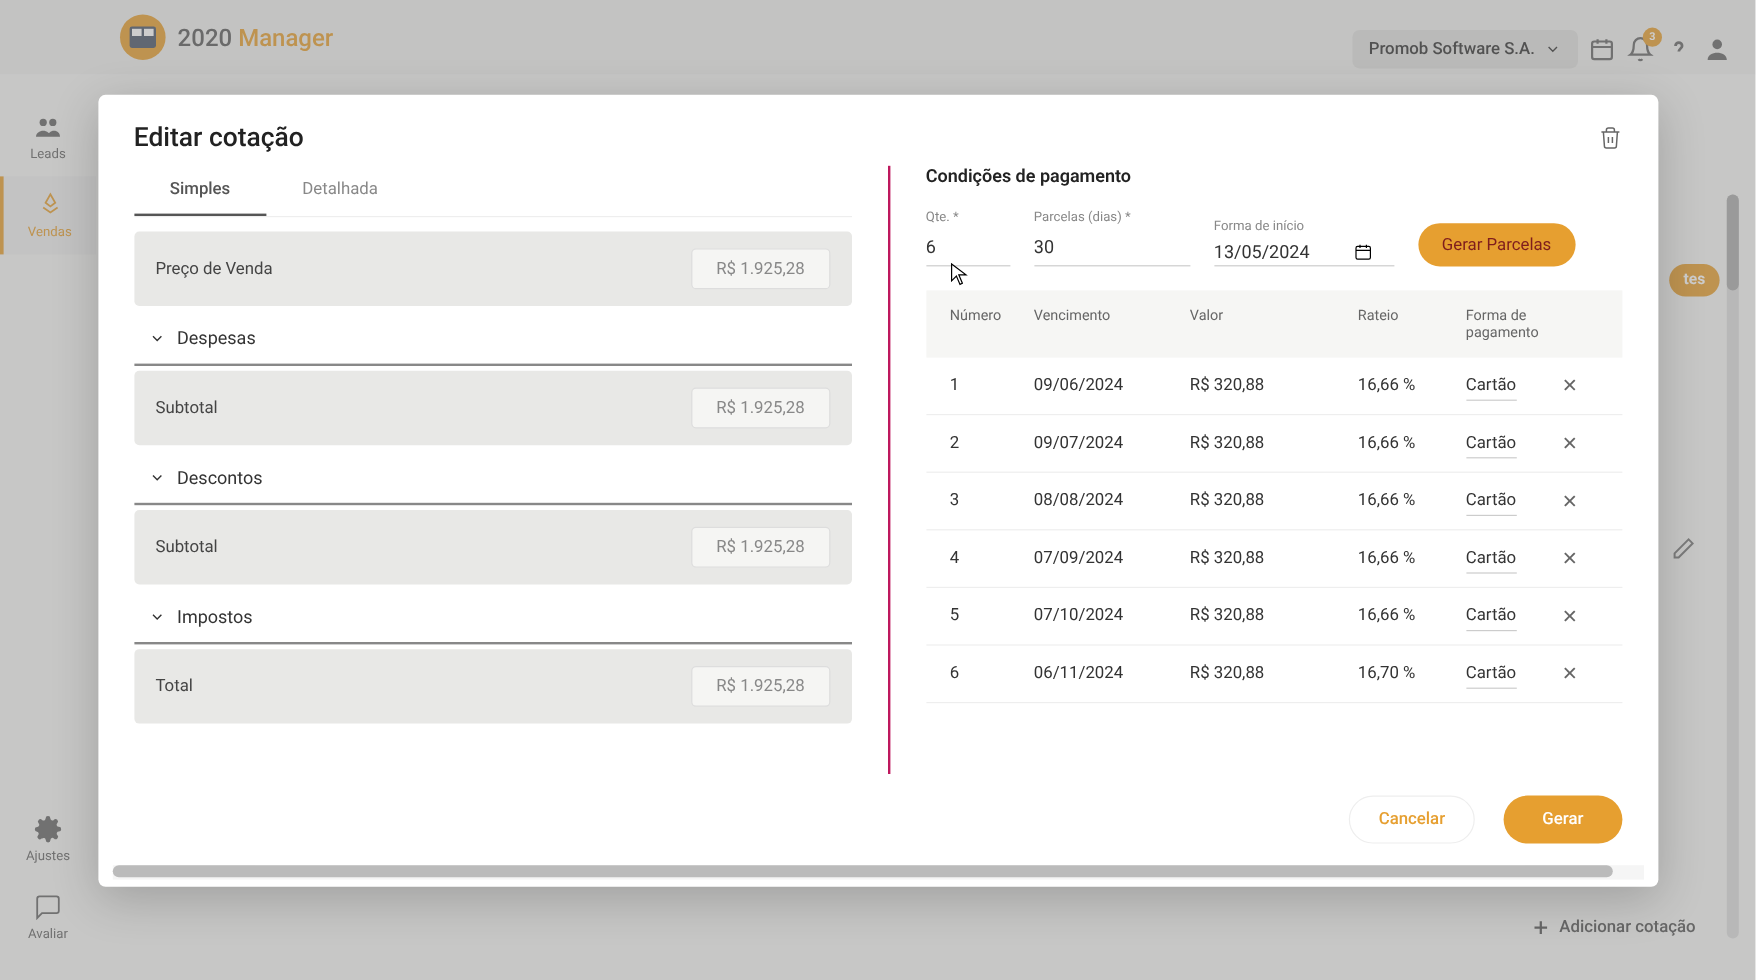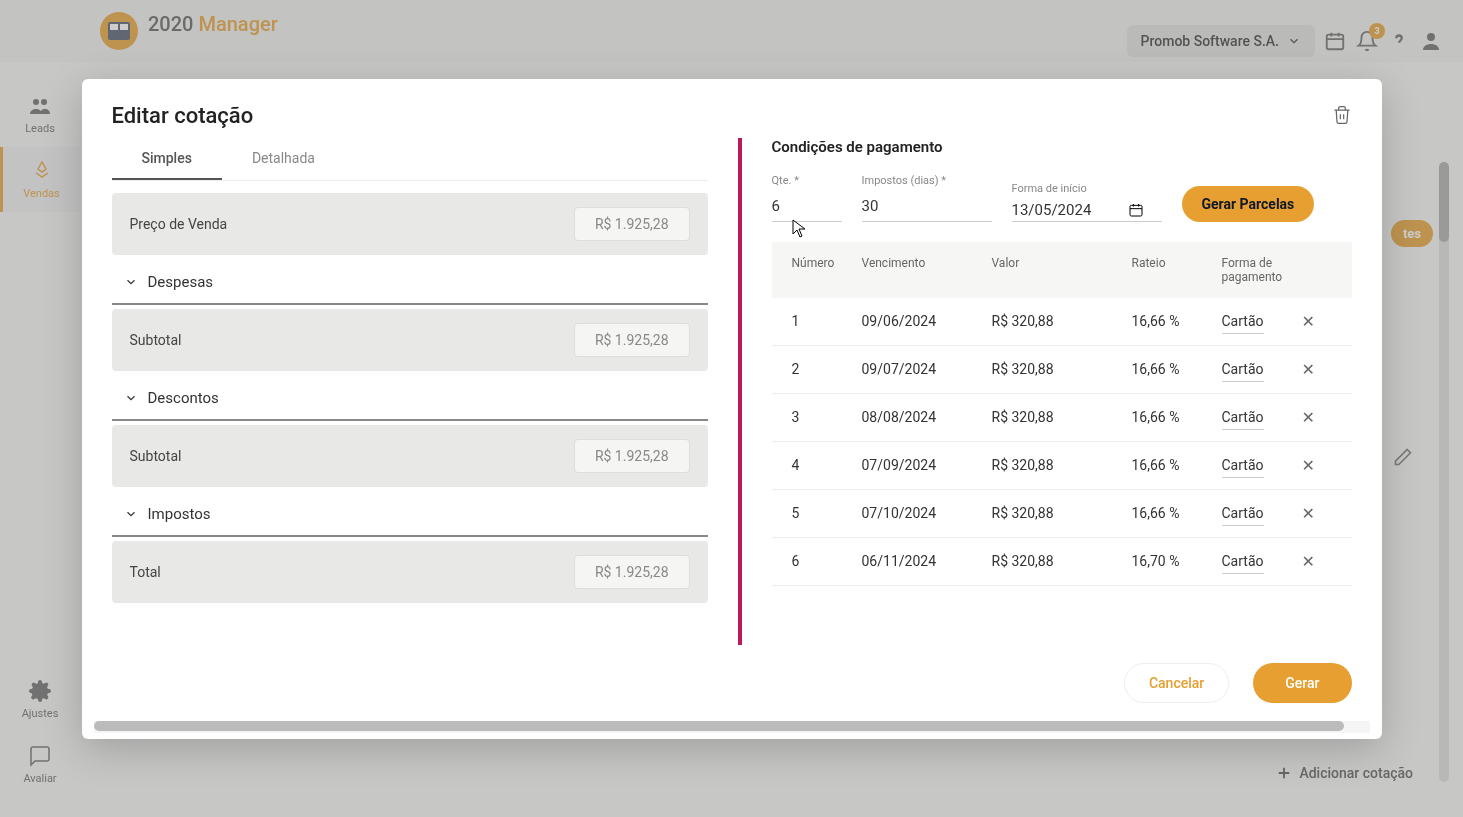--- a/index.html
+++ b/index.html
@@ -1,20 +1,20 @@
 <!DOCTYPE html>
 <html><head>
   <meta charset="utf-8">
   <style>
     * { margin: 0; padding: 0; box-sizing: border-box; font-family: -apple-system, BlinkMacSystemFont, "Segoe UI", Roboto, sans-serif; }
     body { background: #f5f5f5; width: 1463px; height: 817px; overflow: hidden; position: relative; }
     
     
     .top-bar { position: absolute; top: 0; left: 0; right: 0; height: 62px; background: #efefed; display: flex; align-items: center; padding: 0 20px 0 100px; }
-    .logo { display: flex; align-items: flex-start; gap: 10px; }
+    .logo { display: flex; align-items: center; gap: 10px; }
     .logo-badge { width: 38px; height: 38px; background: #e69f30; border-radius: 50%; display: flex; align-items: center; justify-content: center; }
     .logo-badge-inner { width: 22px; height: 18px; background: #4a5568; border-radius: 2px; position: relative; }
     .logo-badge-inner::before { content: ''; position: absolute; left: 2px; top: 2px; width: 8px; height: 6px; background: #fff; }
     .logo-badge-inner::after { content: ''; position: absolute; right: 2px; top: 2px; width: 8px; height: 6px; background: #fff; }
     .logo-text { font-size: 20px; font-weight: 500; color: #5a5a5a; }
     .logo-text .orange { color: #e69f30; }
     .top-right { margin-left: auto; display: flex; align-items: center; gap: 8px; margin-top: 20px; }
     .company-selector { display: flex; align-items: center; gap: 8px; background: #e0e0de; border-radius: 6px; padding: 8px 14px; font-size: 14px; color: #333; cursor: pointer; font-weight: 500; }
     .top-icon { width: 24px; height: 24px; color: #666; cursor: pointer; display: flex; align-items: center; justify-content: center; }
     .bell-wrapper { position: relative; }
@@ -39,21 +39,21 @@
     
     .modal-overlay { position: absolute; inset: 0; background: rgba(130,130,130,0.4); display: flex; align-items: center; justify-content: center; }
     .modal { background: #fff; border-radius: 6px; width: 1300px; height: 660px; box-shadow: 0 10px 40px rgba(0,0,0,0.2); position: relative; display: flex; flex-direction: column; overflow: hidden; }
     .modal-header { padding: 24px 30px 10px; display: flex; align-items: center; justify-content: space-between; }
     .modal-title { font-size: 22px; font-weight: 500; color: #222; }
     .trash-icon { width: 20px; height: 20px; color: #666; cursor: pointer; }
     
     .modal-body { flex: 1; display: flex; overflow: hidden; }
     
     
-    .left-panel { width: 660px; padding: 0 30px 20px; border-right: 4px solid #be185d; }
+    .left-panel { width: 660px; padding: 0 30px 20px; border-right: 2px solid #be185d; }
     .tabs { display: flex; border-bottom: 1px solid #eee; margin-bottom: 12px; }
     .tab { padding: 12px 30px; font-size: 14px; color: #888; cursor: pointer; }
     .tab.active { color: #555; border-bottom: 2px solid #555; font-weight: 500; }
     
     .price-row { background: #e8e8e6; border-radius: 4px; padding: 14px 18px; margin-bottom: 2px; display: flex; align-items: center; justify-content: space-between; }
     .price-label { font-size: 14px; color: #444; }
     .price-value { background: #f5f5f3; border: 1px solid #ddd; border-radius: 4px; padding: 8px 20px; font-size: 14px; color: #888; }
     
     .section-header { display: flex; align-items: center; gap: 10px; padding: 16px 12px 12px; font-size: 15px; color: #333; cursor: pointer; border-bottom: 2px solid #888; margin-bottom: 4px; }
     .chev { transform: rotate(0deg); }
@@ -63,21 +63,21 @@
     .payment-title { font-size: 15px; font-weight: 600; color: #222; margin-bottom: 18px; }
     .payment-inputs { display: flex; gap: 20px; align-items: flex-end; margin-bottom: 20px; }
     .input-group { display: flex; flex-direction: column; gap: 4px; }
     .input-group.qty { width: 70px; }
     .input-group.interval { width: 130px; }
     .input-group.date { width: 150px; }
     .input-label { font-size: 11px; color: #888; }
     .input-field { border: none; border-bottom: 1px solid #ccc; padding: 6px 0; font-size: 15px; color: #333; outline: none; background: transparent; }
     .date-field { display: flex; align-items: center; gap: 6px; border-bottom: 1px solid #ccc; padding: 2px 0; }
     .date-field input { border: none; font-size: 15px; color: #333; outline: none; width: 110px; background: transparent; }
-    .gen-btn { background: #e69f30; color: #0f172a; border: none; border-radius: 20px; padding: 10px 20px; font-size: 14px; font-weight: 700; cursor: pointer; }
+    .gen-btn { background: #e69f30; color: #7f1d1d; border: none; border-radius: 20px; padding: 10px 20px; font-size: 14px; font-weight: 400; cursor: pointer; }
     
     .installments-table { width: 100%; margin-top: 10px; }
     .table-header { display: flex; padding: 14px 20px; font-size: 12px; color: #666; background: #f6f6f4; }
     .col-num { width: 70px; }
     .col-date { width: 130px; }
     .col-val { width: 140px; }
     .col-rate { width: 90px; }
     .col-pay { flex: 1; }
     .col-del { width: 30px; }
     .table-row { display: flex; padding: 14px 20px; align-items: center; font-size: 14px; color: #333; border-bottom: 1px solid #eee; }
@@ -252,21 +252,21 @@
       </div>
 
       <div class="right-panel">
         <div class="payment-title">Condições de pagamento</div>
         <div class="payment-inputs">
           <div class="input-group qty">
             <span class="input-label">Qte. *</span>
             <input class="input-field" value="6" style="">
           </div>
           <div class="input-group interval">
-            <span class="input-label">Impostos (dias) *</span>
+            <span class="input-label">Parcelas (dias) *</span>
             <input class="input-field" value="30" style="">
           </div>
           <div class="input-group date">
             <span class="input-label">Forma de início</span>
             <div class="date-field">
               <input value="13/05/2024" style="">
               <svg width="16" height="16" viewBox="0 0 24 24" fill="none" stroke="currentColor" stroke-width="1.5">
                   <rect x="3" y="5" width="18" height="16" rx="2"></rect>
                   <path d="M3 10h18M8 3v4M16 3v4"></path>
                 </svg>

